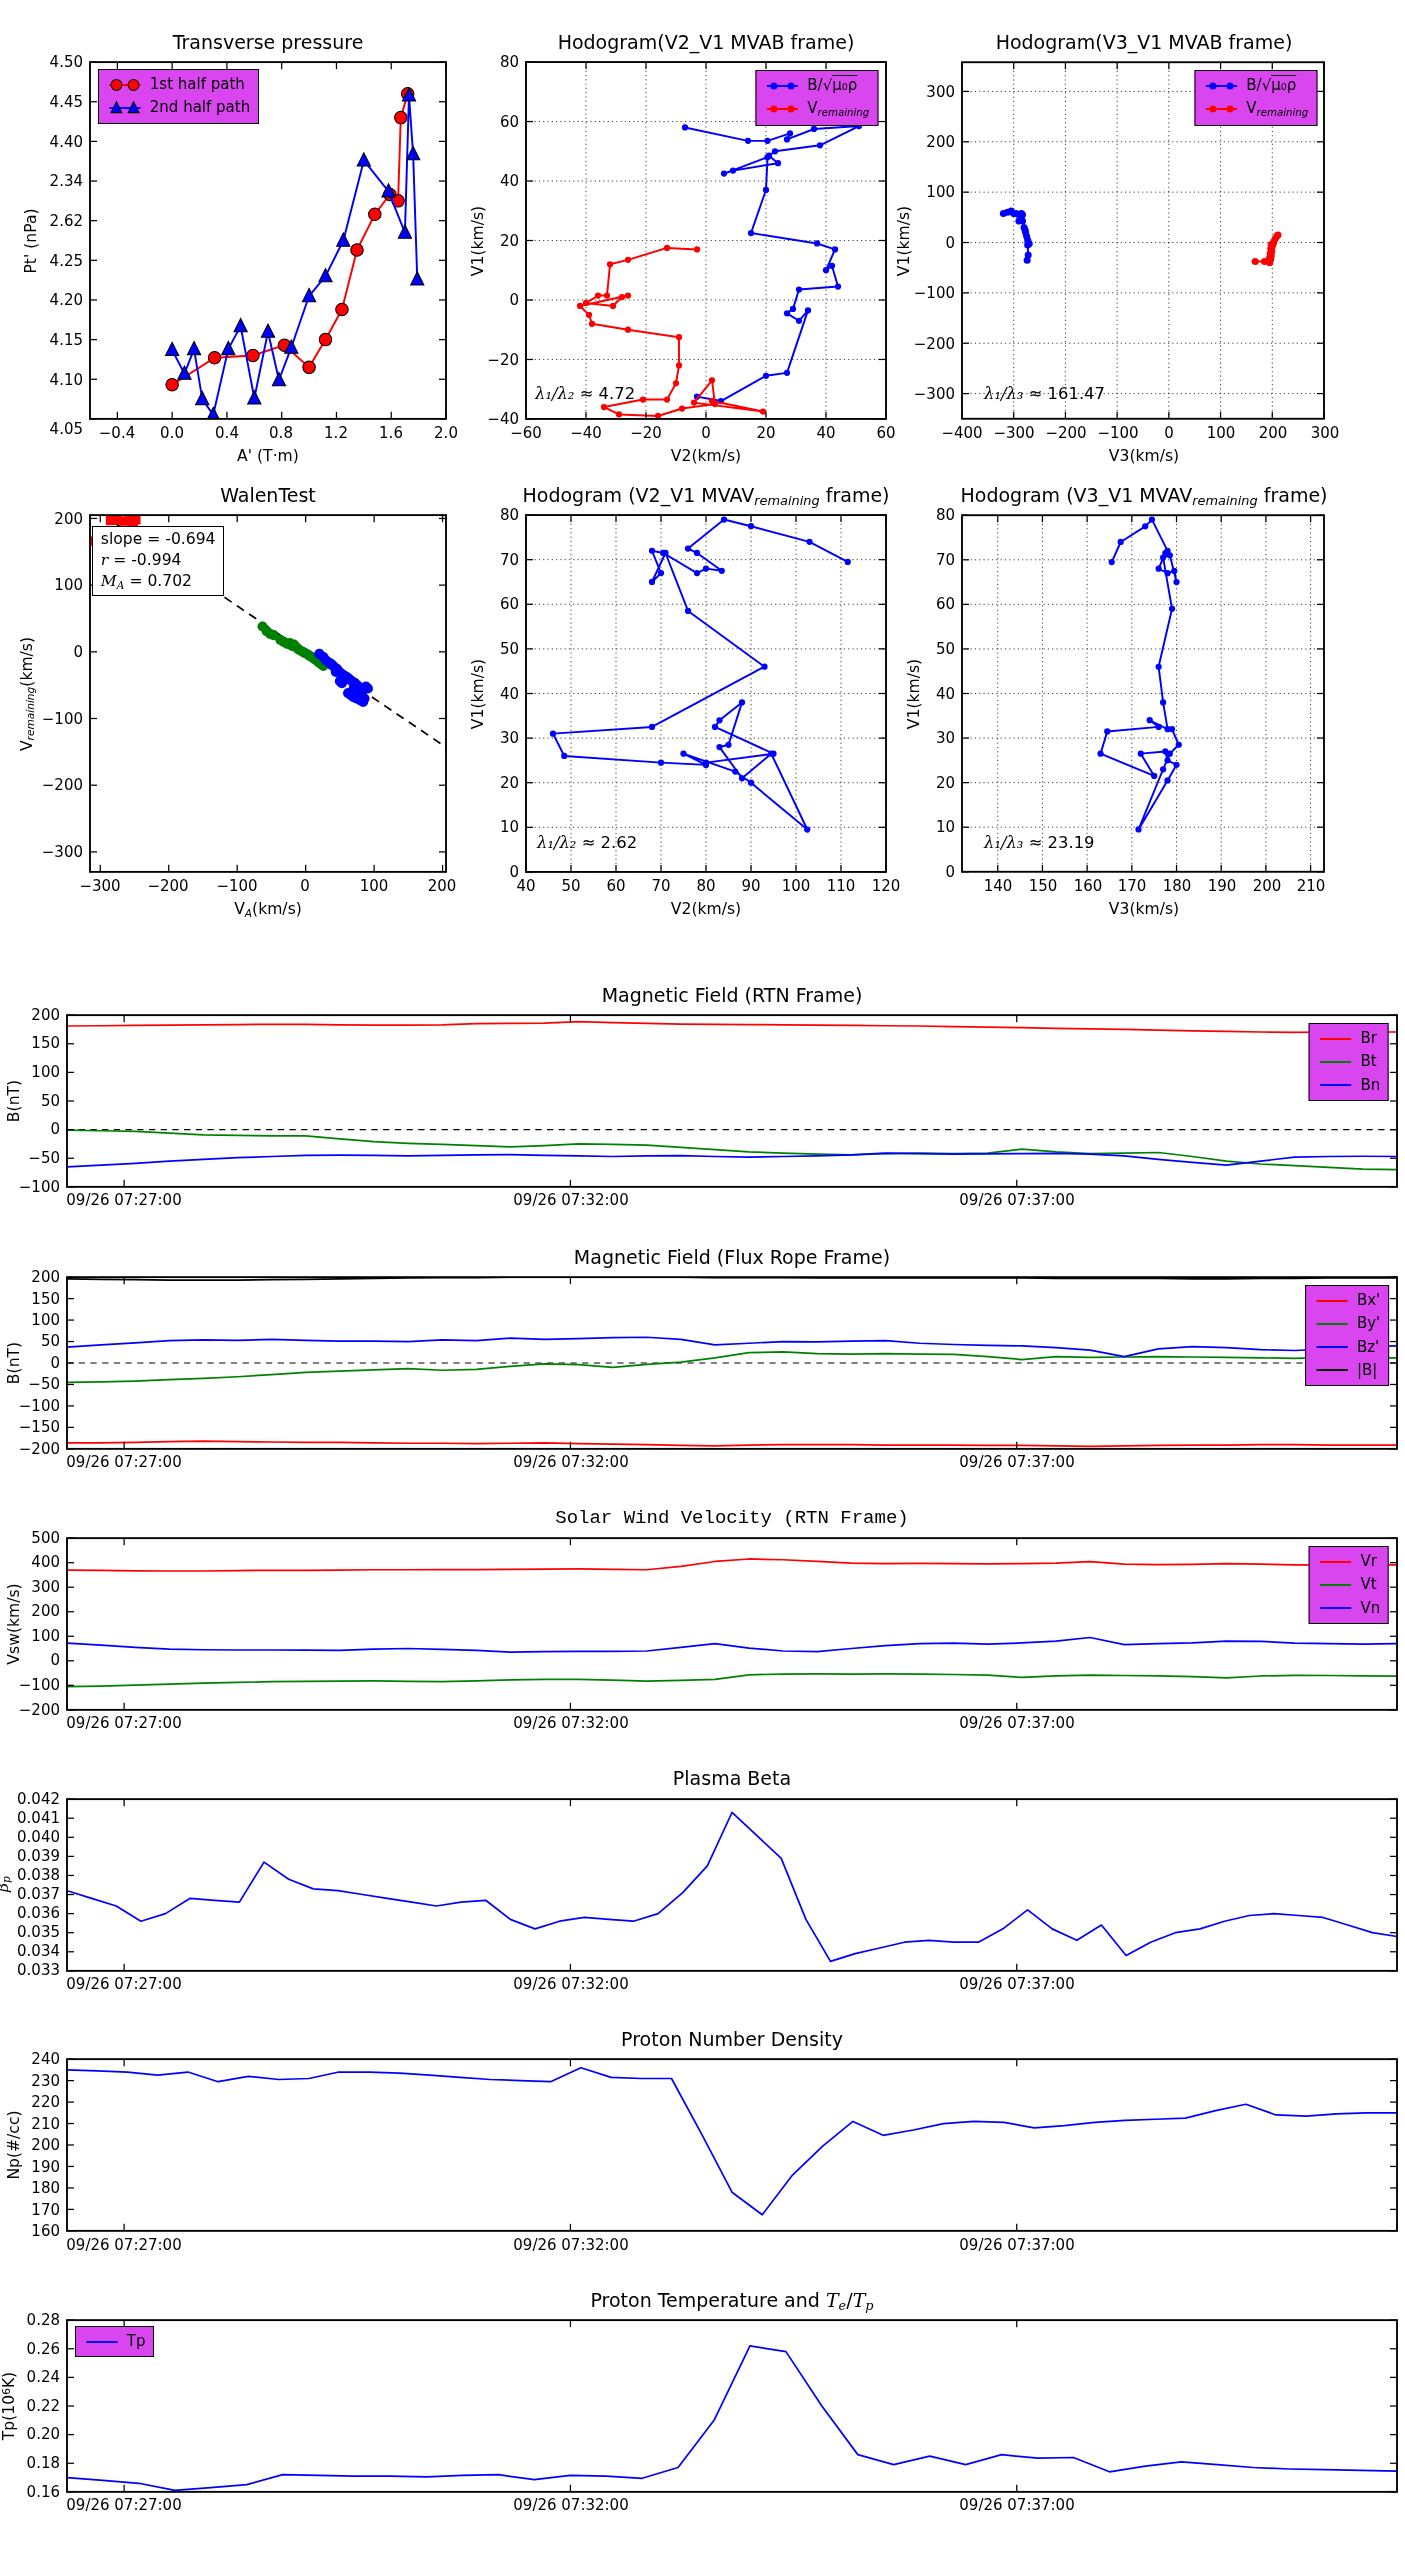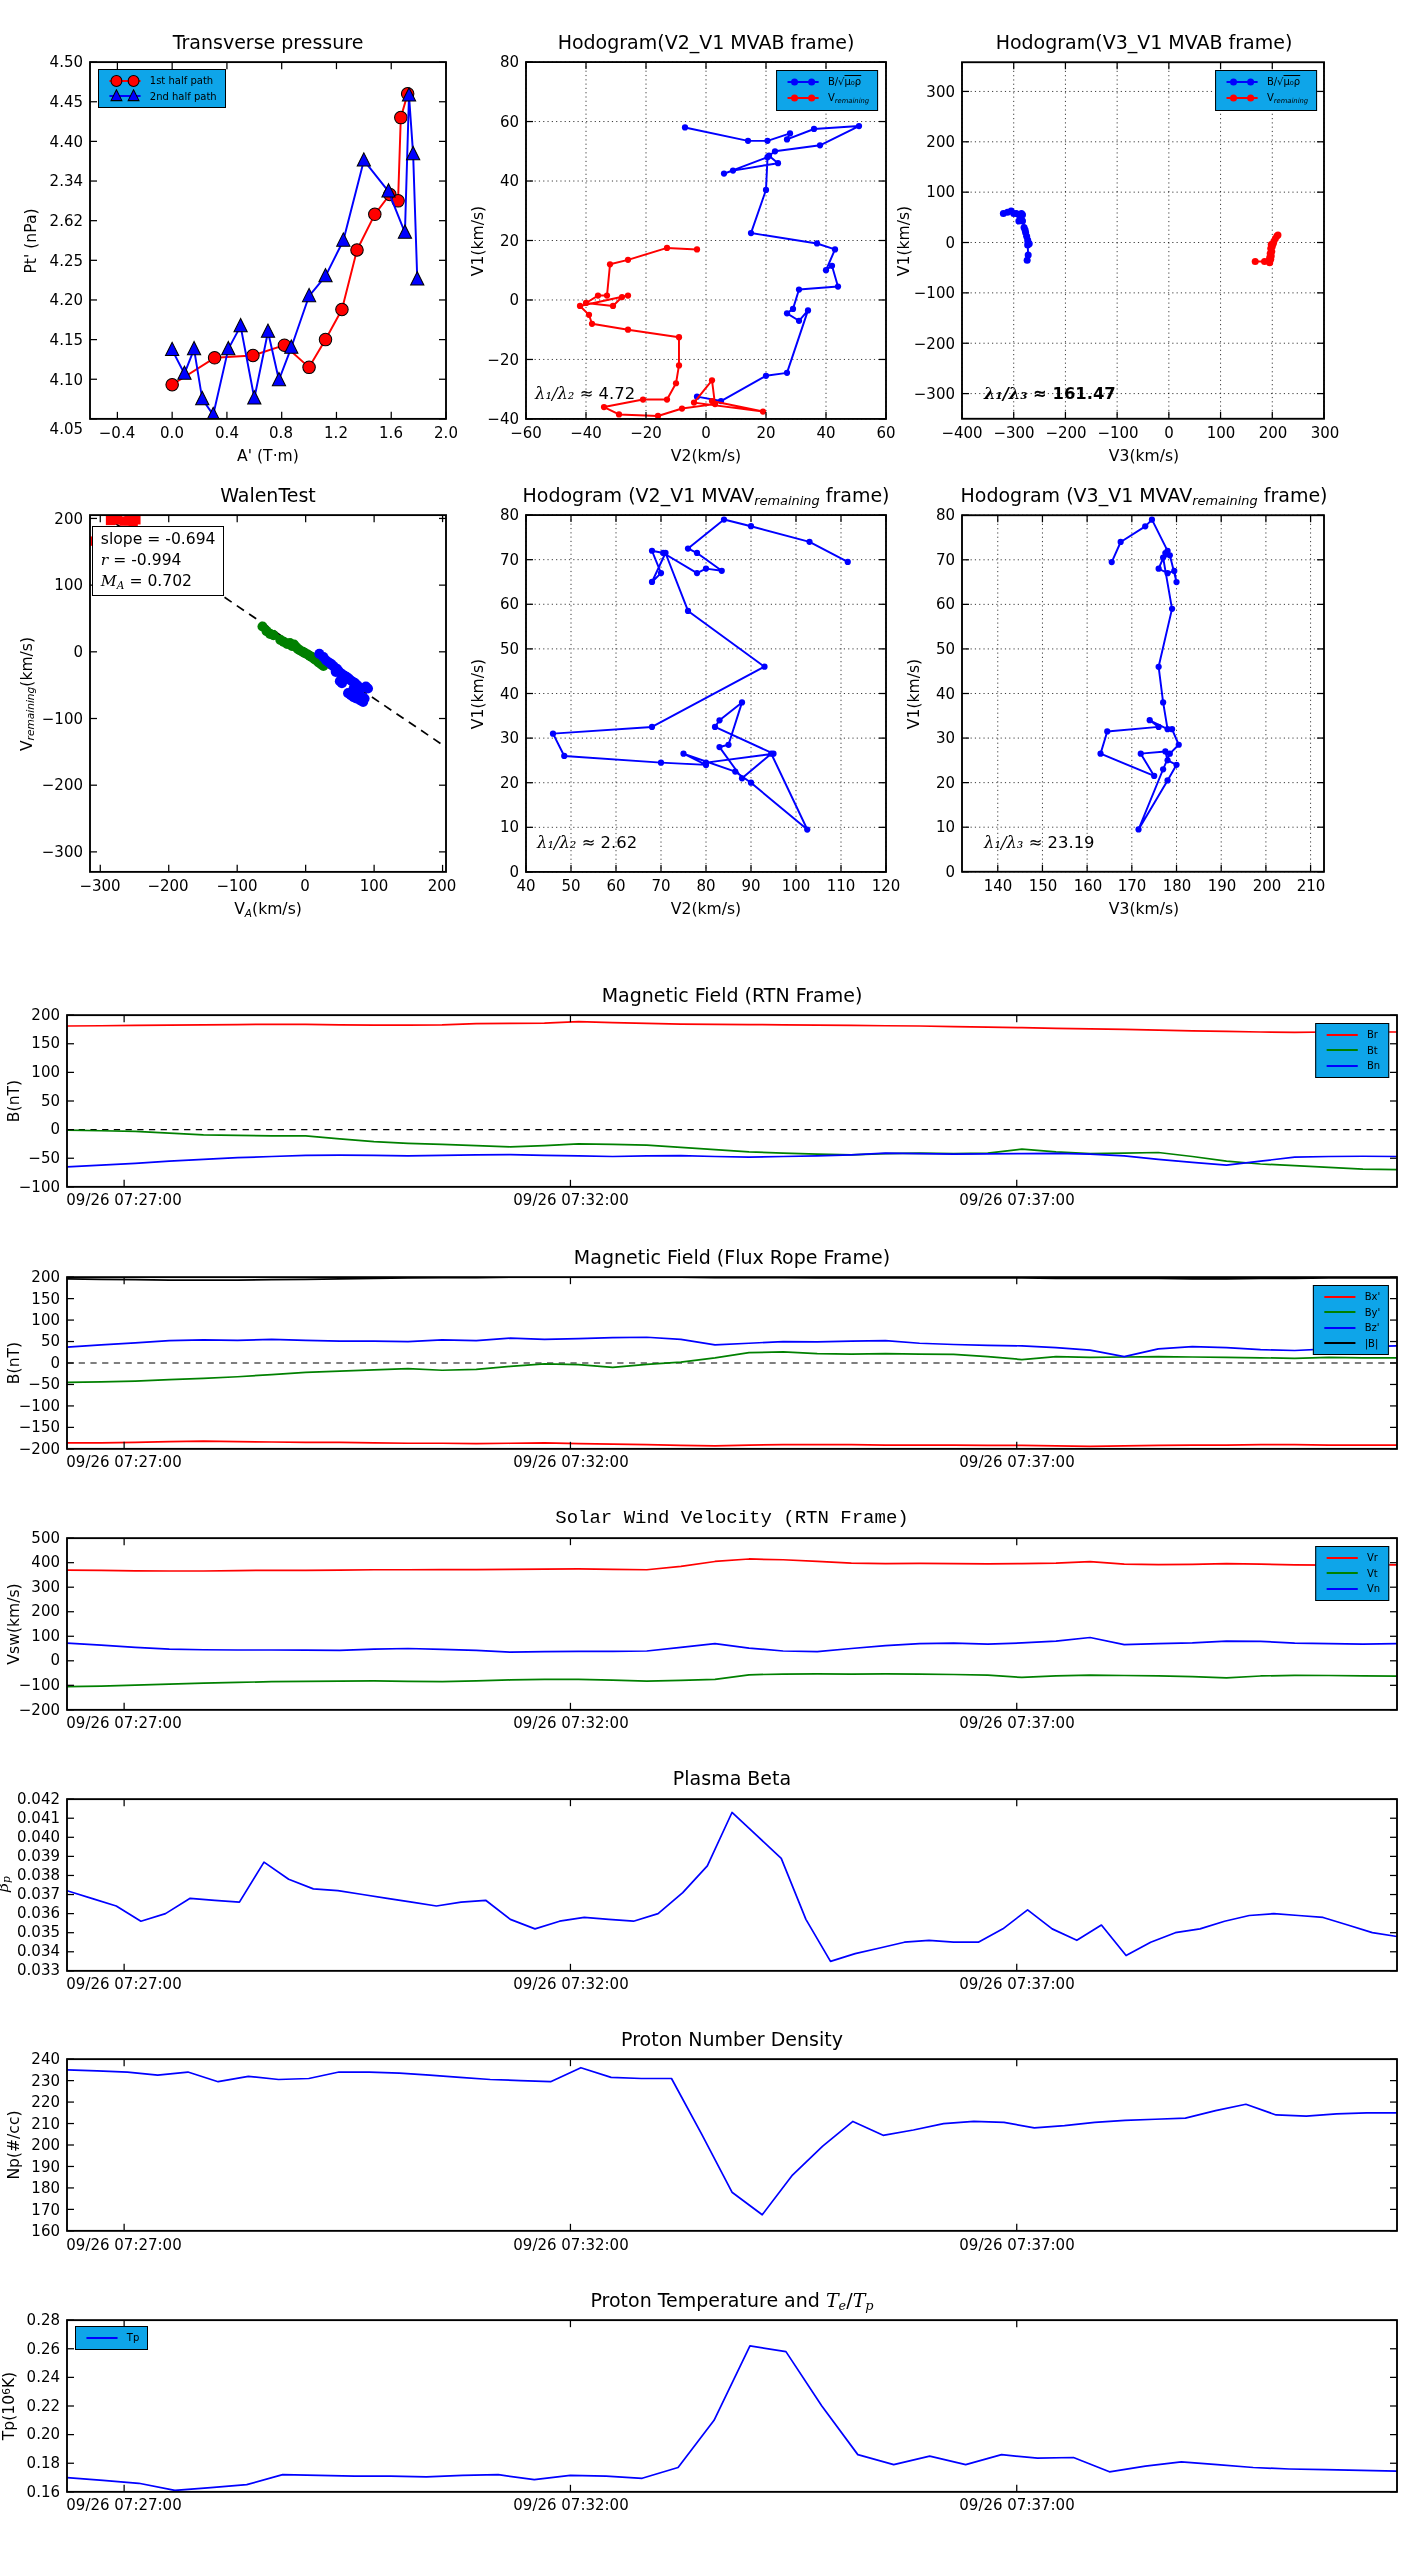--- a/index.html
+++ b/index.html
@@ -8,21 +8,21 @@
   .panel{position:absolute;left:0;top:0;width:1405px;height:2576px;pointer-events:none;}
   .plot-box{position:absolute;}
   .plot-box svg{position:absolute;left:0;top:0;overflow:visible;}
   .tick-label{position:absolute;font-size:15px;white-space:nowrap;}
   .x-tick{transform:translateX(-50%);}
   .y-tick{transform:translate(-100%,-50%);}
   .ctitle{position:absolute;transform:translateX(-50%);font-size:19px;white-space:nowrap;}
   .axlabel{position:absolute;font-size:15.6px;white-space:nowrap;}
   .x-axlabel{transform:translateX(-50%);}
   .y-axlabel{transform:translate(-50%,-50%) rotate(-90deg);}
-  .legend{position:absolute;border:1.6px solid #000;background:#0ea5e9;padding:3.1px 7.8px;font-size:10px;}
+  .legend{position:absolute;border:1.6px solid #000;background:#d946ef;padding:3.1px 7.8px;font-size:15px;}
   .legend-row{display:flex;align-items:center;gap:7px;line-height:1.55;}
   .textbox{position:absolute;border:1.6px solid #000;background:#fff;padding:2.3px 7.8px;font-size:15.6px;line-height:1.35;}
   .annot{position:absolute;font-size:16.4px;white-space:nowrap;}
   .sub{font-size:68%;vertical-align:-22%;}
   .sup{font-size:68%;vertical-align:38%;}
   .it{font-style:italic;}
   .mathit{font-family:"DejaVu Serif","Liberation Serif",serif;font-style:italic;}
   .ol{text-decoration:overline;}
   
   #panel-0 .plot-box{left:90px;top:62px;width:356px;height:357px;}
@@ -436,21 +436,21 @@
       </div>
       <div class="legend-row">
         <svg width="36" height="14" viewBox="0 0 46 18">
           <line x1="3" y1="9" x2="43" y2="9" stroke="#ff0000" stroke-width="2.6"></line>
           <circle cx="12" cy="9" r="4.5" fill="#ff0000"></circle>
           <circle cx="34" cy="9" r="4.5" fill="#ff0000"></circle>
         </svg>
         <span><span>V</span><span class="sub it">remaining</span></span>
       </div>
     </div>
-    <div class="annot" style="left: 984px; top: 384px; font-weight: bold;"><span class="mathit">λ₁/λ₃</span><span> ≈ 161.47</span></div>
+    <div class="annot" style="left: 984px; top: 384px;"><span class="mathit">λ₁/λ₃</span><span> ≈ 161.47</span></div>
   </div>
 <div class="panel" id="panel-3">
     <div class="plot-box">
       <svg width="356" height="357" viewBox="0 0 456 457">
         <clipPath id="clip3">
           <rect x="0" y="0" width="456" height="457"></rect>
         </clipPath>
         <g clip-path="url(#clip3)">
           <polyline points="30.7,9.4 456.0,297.3" fill="none" stroke="#000000" stroke-width="2.2" stroke-linejoin="round" stroke-dasharray="11,8"></polyline>
           <circle cx="220.98461538461538" cy="142.65233644859813" r="6.5" fill="#008000"></circle>

